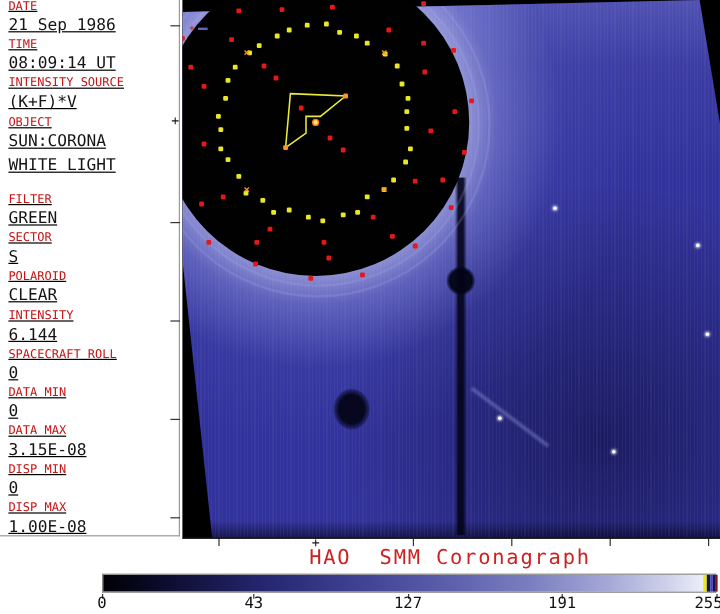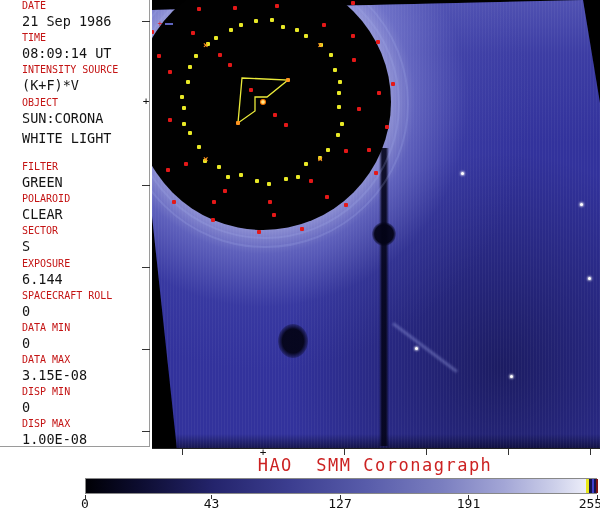--- a/index.html
+++ b/index.html
@@ -1,21 +1,21 @@
 <!DOCTYPE html>
 <html><head>
 <meta charset="utf-8">
 <style>
   html,body{margin:0;padding:0;background:#fff;}
   #screen{position:relative;width:600px;height:512px;overflow:hidden;background:#fff;
           font-family:"DejaVu Sans Mono","Liberation Mono",monospace;}
   
   #sidebar{position:absolute;left:0;top:0;width:150px;height:447px;background:#fff;
            border-right:1px solid #9a9a9a;border-bottom:1px solid #9a9a9a;box-sizing:border-box;}
-  .field{height:32.2px;padding-left:22px;overflow:hidden;}
+  .field{height:32.2px;padding-left:7px;overflow:hidden;text-decoration:underline;}
   .flabel{font-size:10px;line-height:12px;letter-spacing:0px;white-space:pre;}
   .fvalue{font-size:13.5px;line-height:16px;margin-top:1px;white-space:pre;}
   
   #panel{position:absolute;left:152px;top:0;width:448px;height:448px;background:#000;
          overflow:hidden;border-bottom:1px solid #222;}
   #quad{position:absolute;inset:0;background-color:#32329c;
         background-image:
           repeating-linear-gradient(90deg, rgba(255,255,255,0.045) 0 1px, rgba(0,0,0,0) 1px 3px),
           linear-gradient(180deg, rgba(150,155,230,0.30) 0%, rgba(150,155,230,0.10) 12%, rgba(0,0,0,0) 32%),
           radial-gradient(circle 300px at 78% 82%, rgba(0,0,28,0.45), rgba(0,0,0,0) 72%),
@@ -77,29 +77,29 @@
         <div class="fvalue" style="color: rgb(20, 20, 20);">SUN:CORONA</div>
       </div>
       <div class="field">
         <div class="fvalue" style="color: rgb(20, 20, 20);">WHITE LIGHT</div>
       </div>
       <div class="field">
         <div class="flabel" style="color: rgb(196, 20, 20);">FILTER</div>
         <div class="fvalue" style="color: rgb(20, 20, 20);">GREEN</div>
       </div>
       <div class="field">
+        <div class="flabel" style="color: rgb(196, 20, 20);">SECTOR</div>
+        <div class="fvalue" style="color: rgb(20, 20, 20);">S</div>
+      </div>
+      <div class="field">
         <div class="flabel" style="color: rgb(196, 20, 20);">POLAROID</div>
         <div class="fvalue" style="color: rgb(20, 20, 20);">CLEAR</div>
       </div>
       <div class="field">
-        <div class="flabel" style="color: rgb(196, 20, 20);">SECTOR</div>
-        <div class="fvalue" style="color: rgb(20, 20, 20);">S</div>
-      </div>
-      <div class="field">
-        <div class="flabel" style="color: rgb(196, 20, 20);">EXPOSURE</div>
+        <div class="flabel" style="color: rgb(196, 20, 20);">INTENSITY</div>
         <div class="fvalue" style="color: rgb(20, 20, 20);">6.144</div>
       </div>
       <div class="field">
         <div class="flabel" style="color: rgb(196, 20, 20);">SPACECRAFT ROLL</div>
         <div class="fvalue" style="color: rgb(20, 20, 20);">0</div>
       </div>
       <div class="field">
         <div class="flabel" style="color: rgb(196, 20, 20);">DATA MIN</div>
         <div class="fvalue" style="color: rgb(20, 20, 20);">0</div>
       </div>

